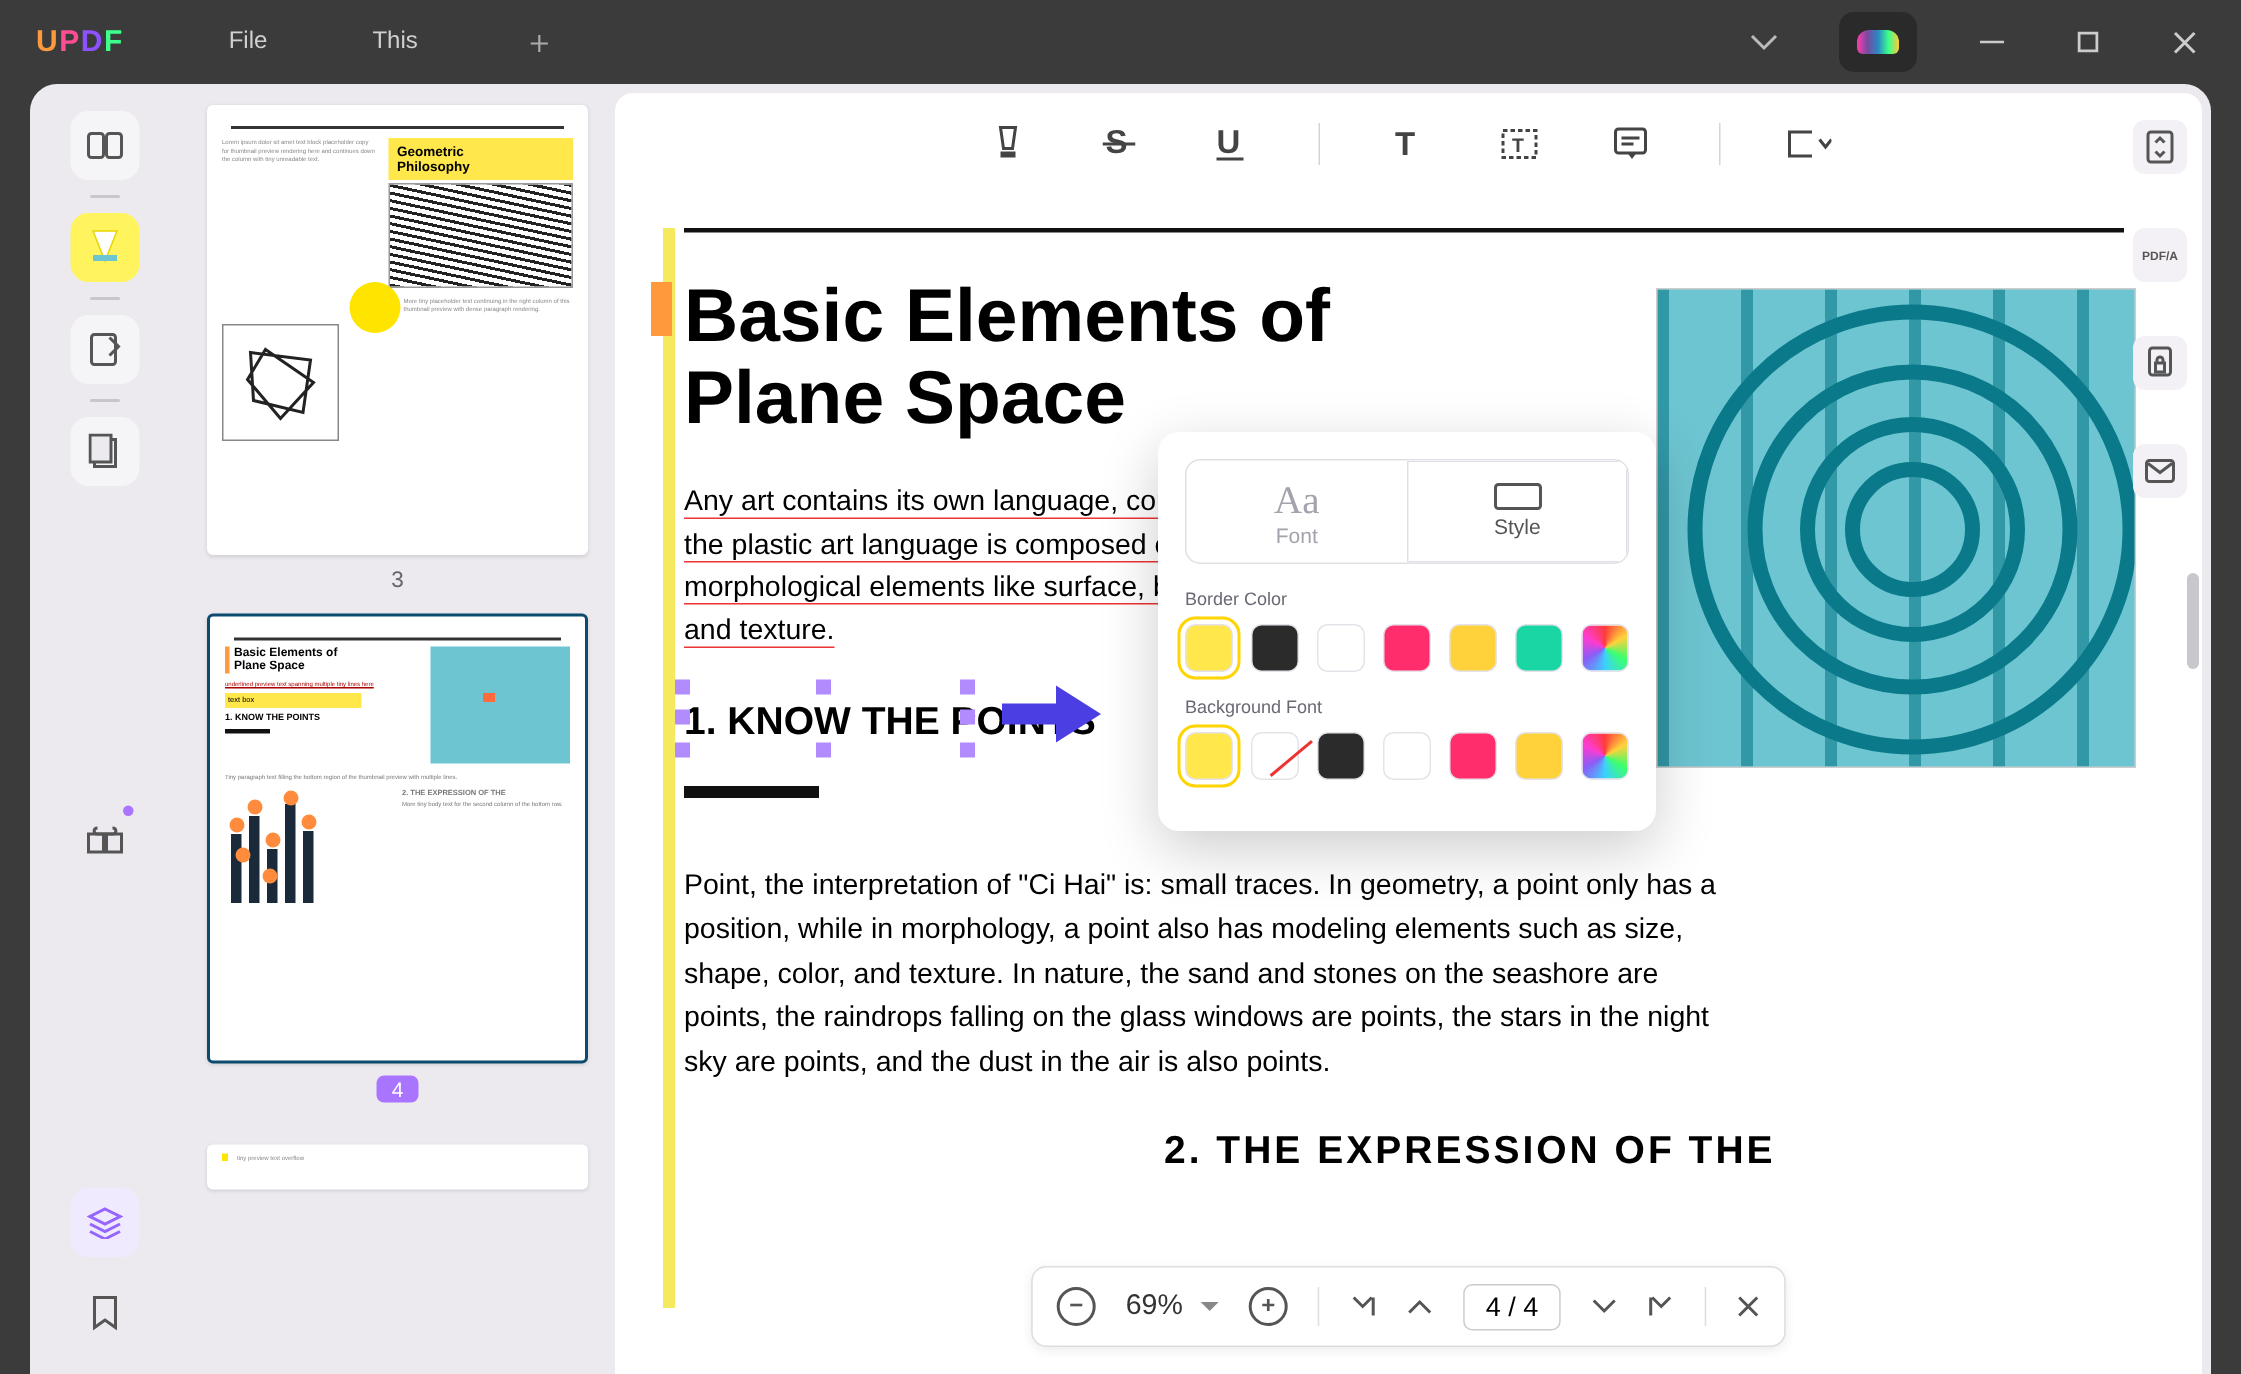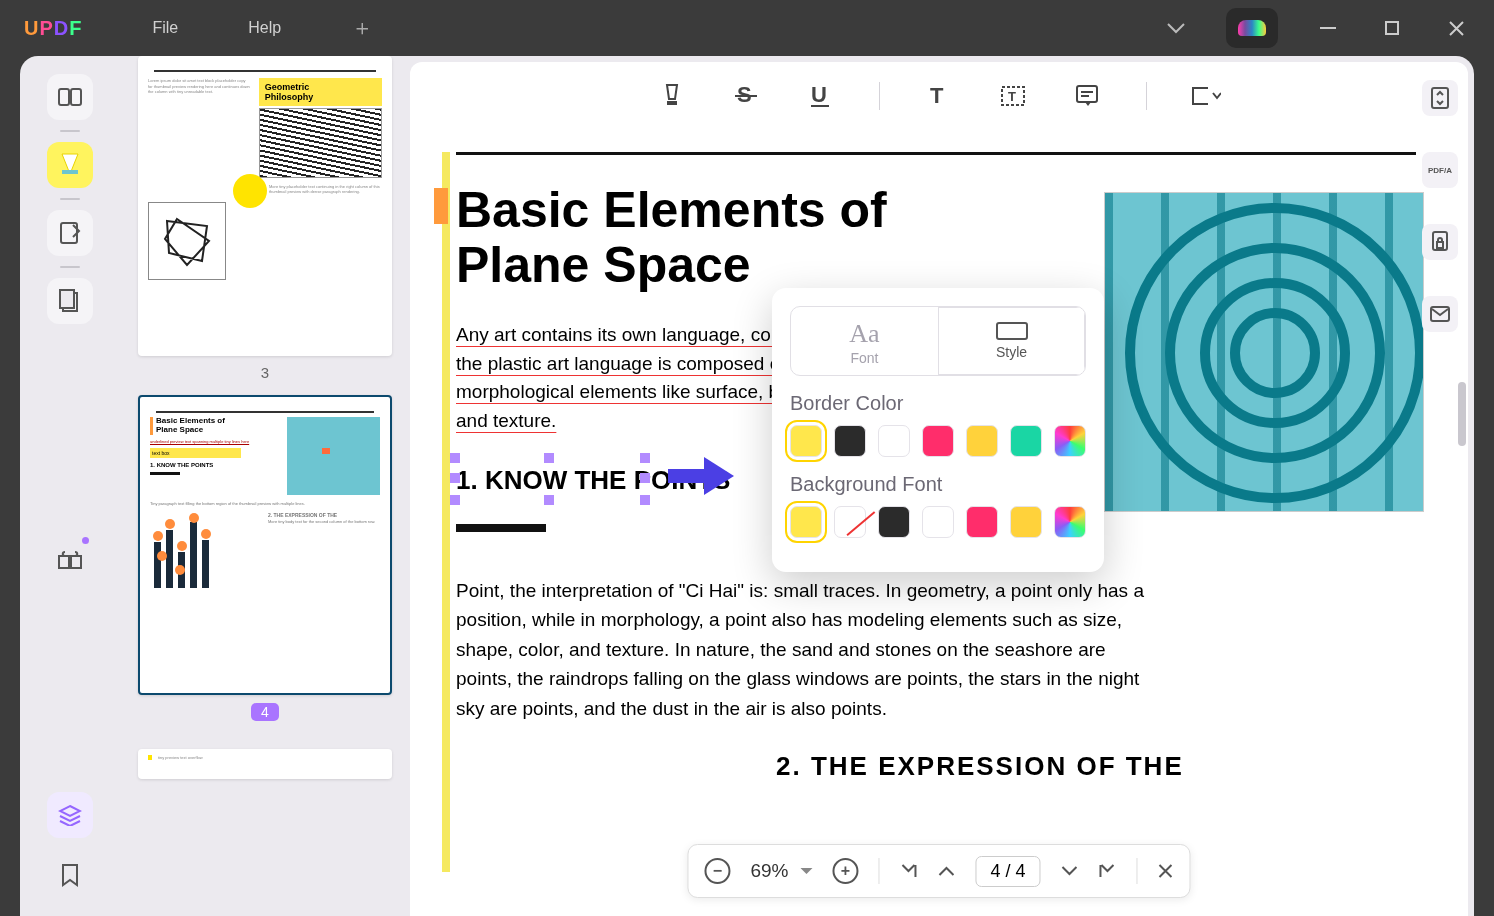--- a/index.html
+++ b/index.html
@@ -20,21 +20,21 @@
 .left-rail { width: 100px; display: flex; flex-direction: column; align-items: center; padding-top: 18px; gap: 8px; }
 .rail-btn { width: 46px; height: 46px; border-radius: 12px; display: flex; align-items: center; justify-content: center; cursor: pointer; color: #555; }
 .rail-btn.active { background: #fff45e; }
 .rail-btn.boxed { background: #f5f4f7; }
 .rail-sep { width: 20px; height: 2px; background: #c8c6cc; border-radius: 1px; margin: 2px 0; }
 .gift-dot { position: relative; }
 .gift-dot::after { content: ''; position: absolute; top: 2px; right: 4px; width: 7px; height: 7px; background: #a974ff; border-radius: 50%; }
 .rail-bottom { margin-top: auto; margin-bottom: 18px; display: flex; flex-direction: column; align-items: center; gap: 14px; }
 .rail-bottom .layers { width: 46px; height: 46px; border-radius: 12px; background: #f0eaff; display:flex;align-items:center;justify-content:center;color:#9566ff; }
 
-.thumb-panel { width: 290px; padding: 0 18px 0; overflow: hidden; }
+.thumb-panel { width: 290px; padding: 14px 18px 0; overflow: hidden; }
 .thumb { background: #fff; border-radius: 4px; padding: 10px; margin-bottom: 8px; box-shadow: 0 1px 3px rgba(0,0,0,.12); position: relative; }
 .thumb.sel { border: 2px solid #0c4a6e; }
 .thumb-num { text-align: center; color: #666; font-size: 15px; margin-bottom: 14px; }
 .thumb-num.badge { display: inline-block; background: #a974ff; color: #fff; padding: 1px 10px; border-radius: 5px; font-size: 14px; }
 .thumb-num-wrap { text-align: center; margin-bottom: 14px; }
 
 .doc-area { flex: 1; background: #fff; border-radius: 12px 12px 0 0; margin: 6px 6px 0 0; position: relative; overflow: hidden; }
 .tool-row { height: 68px; display: flex; align-items: center; justify-content: center; gap: 44px; }
 .tool-btn { width: 30px; height: 30px; display: flex; align-items: center; justify-content: center; color: #4a4a4a; cursor: pointer; }
 .tool-sep { width: 1px; height: 28px; background: #d5d3d9; }
@@ -54,21 +54,21 @@
 .para2 { margin-top: 44px; max-width: 700px; font-size: 19px; line-height: 1.55; }
 .hero-img { position: absolute; right: -8px; top: 40px; width: 320px; height: 320px; background: #6dc5d1; border: 1px solid #ccc; overflow: hidden; }
 .hero-img .ring { position:absolute; border: 10px solid #0a7a8a; border-radius:50%;}
 
 .style-pop { position: absolute; left: 316px; top: 136px; width: 332px; background: #fff; border-radius: 14px; box-shadow: 0 12px 40px rgba(0,0,0,.2); padding: 18px; }
 .style-tabs { display: flex; border: 1px solid #e1dfe5; border-radius: 10px; overflow: hidden; margin-bottom: 16px; }
 .style-tab { flex:1; text-align:center; padding: 12px 0 8px; color:#a5a2ad; cursor:pointer; }
 .style-tab.active { background:#fff; color:#555; box-shadow: inset 0 0 0 1px #e1dfe5; }
 .style-tab .ic { font-size: 26px; display:block; }
 .style-tab .lb { font-size: 14px; }
-.pop-label { font-size: 20px; color: #6b6874; margin: 6px 0 10px; }
+.pop-label { font-size: 12px; color: #6b6874; margin: 6px 0 10px; }
 .swatches { display: flex; gap: 12px; margin-bottom: 16px; }
 .sw { width: 32px; height: 32px; border-radius: 7px; cursor:pointer; border: 1px solid #e5e3e9; }
 .sw.sel { outline: 2px solid #ffd400; outline-offset: 3px; }
 .sw.none::after { content:''; display:block; width:120%; height:2px; background:#e33; transform: rotate(-40deg) translate(-4px,17px);}
 .sw.multi { background: conic-gradient(#ff3b3b,#ffd23b,#3bff6e,#3bd1ff,#8b5cf6,#ff3bd1,#ff3b3b); }
 
 .right-rail { position: absolute; right: 10px; top: 18px; display:flex; flex-direction:column; gap: 36px; align-items:center; color:#555;}
 .right-rail .rb { width:36px; height:36px; display:flex; align-items:center; justify-content:center; cursor:pointer; background:#f3f1f6; border-radius:8px;}
 
 .zoom-bar { position: absolute; left: 50%; transform: translateX(-50%); bottom: 18px; background: #fff; border: 1px solid #ddd; border-radius: 10px; height: 54px; display:flex; align-items:center; padding: 0 16px; gap: 20px; box-shadow: 0 2px 8px rgba(0,0,0,.08); }
@@ -86,21 +86,21 @@
 <body>
 
 <div class="titlebar">
   <div class="logo">
       <span>U</span>
       <span>P</span>
       <span>D</span>
       <span>F</span>
     </div>
   <div class="menu-item">File</div>
-  <div class="menu-item">Help</div>
+  <div class="menu-item">This</div>
   <div class="add-tab">＋</div>
   <div class="title-right">
     <div class="win-btn">
         <svg width="18" height="12" viewBox="0 0 18 12">
           <path d="M1 2l8 8 8-8" stroke="#bbb" stroke-width="2" fill="none"></path>
         </svg>
       </div>
     <div class="ai-btn">
         <div class="ai-icon"></div>
       </div>

